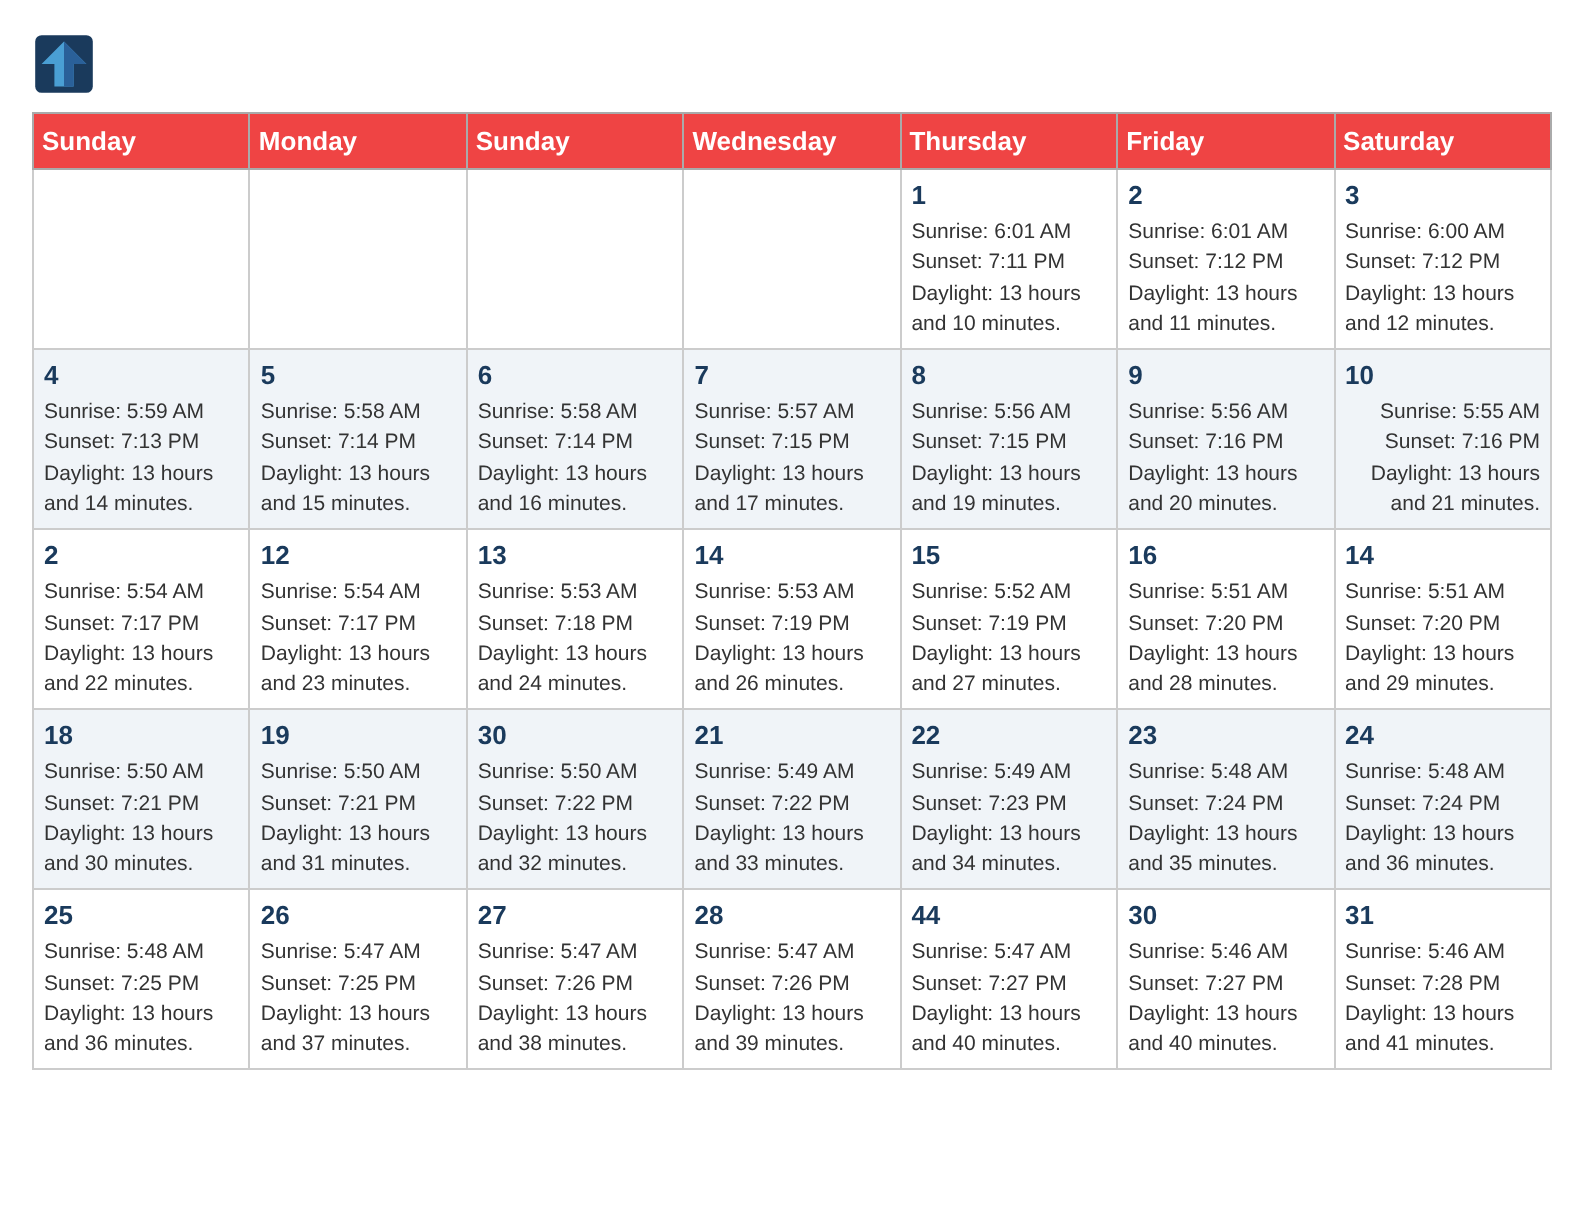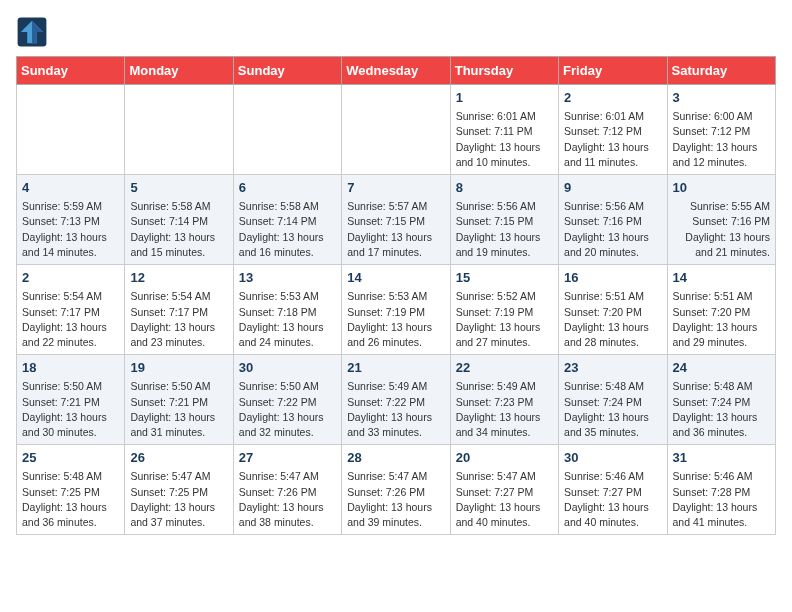--- a/index.html
+++ b/index.html
@@ -324,21 +324,21 @@
 and 38 minutes.</div>
         </td>
         <td>
           <span class="day-number">28</span>
           <div class="day-info" style="white-space: pre-line;">Sunrise: 5:47 AM
 Sunset: 7:26 PM
 Daylight: 13 hours
 and 39 minutes.</div>
         </td>
         <td>
-          <span class="day-number">20</span>
+          <span class="day-number">44</span>
           <div class="day-info" style="white-space: pre-line;">Sunrise: 5:47 AM
 Sunset: 7:27 PM
 Daylight: 13 hours
 and 40 minutes.</div>
         </td>
         <td>
           <span class="day-number">30</span>
           <div class="day-info" style="white-space: pre-line;">Sunrise: 5:46 AM
 Sunset: 7:27 PM
 Daylight: 13 hours

